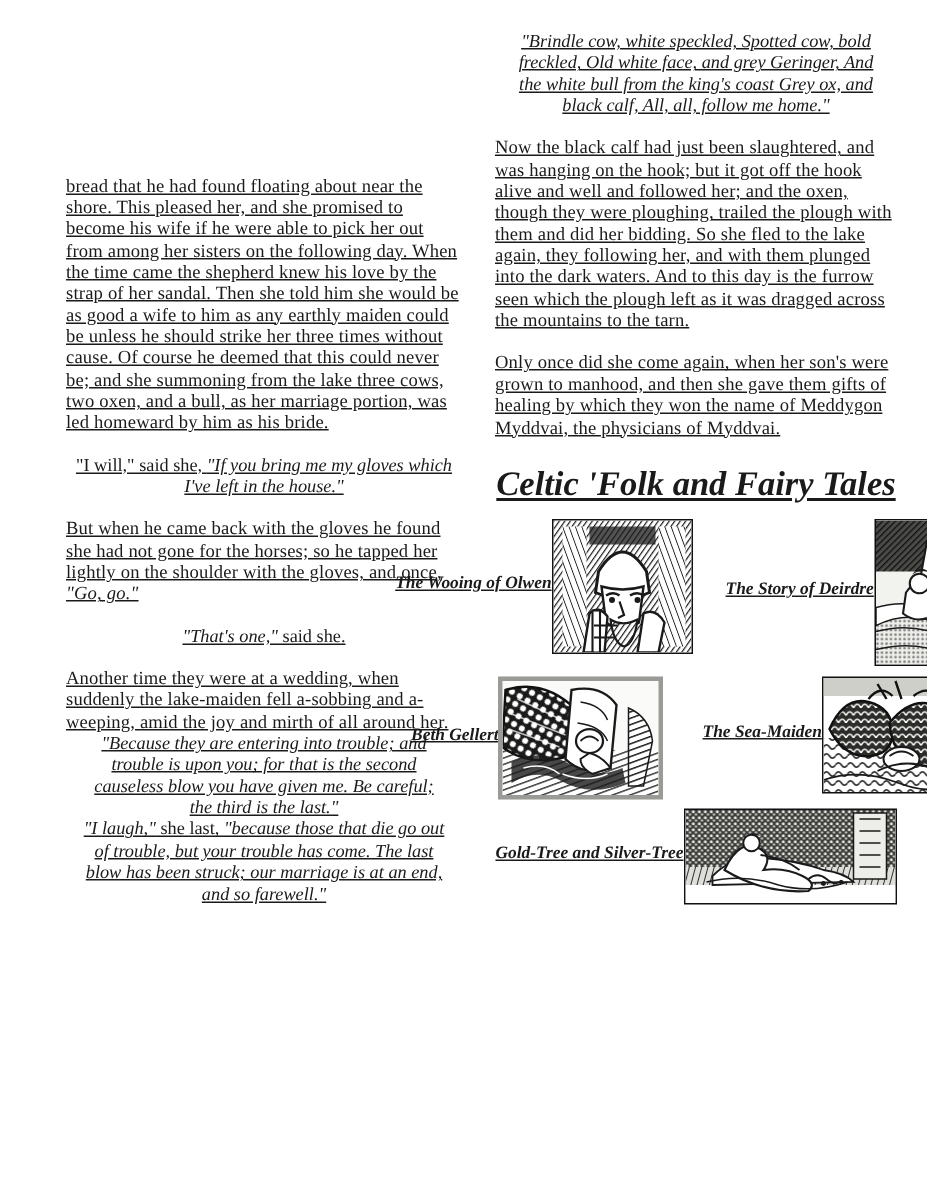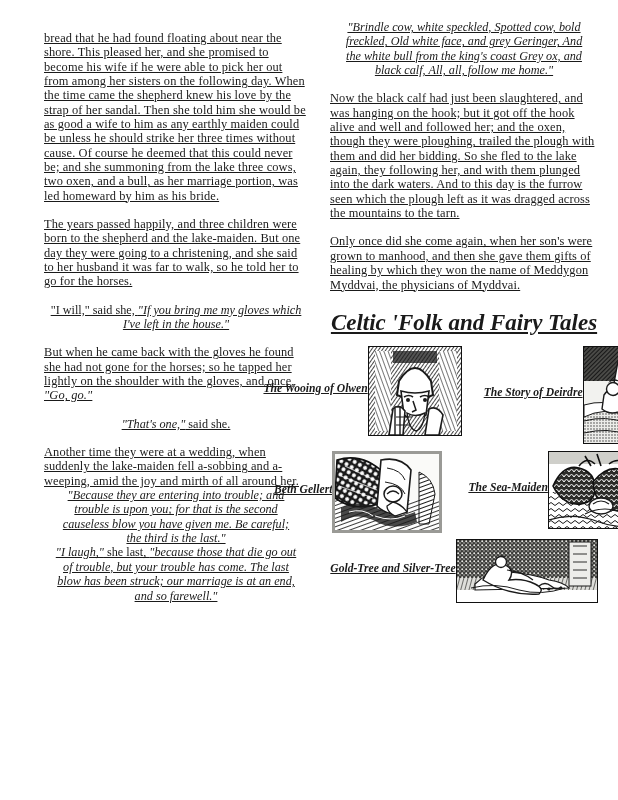--- a/index.html
+++ b/index.html
@@ -118,21 +118,20 @@
 </head>
 <body>
 
 <div class="page">
   <div class="columns">
 
     <div class="col left">
 
       <p class="body spacer-after">bread that he had found floating about near the shore. This pleased her, and she promised to become his wife if he were able to pick her out from among her sisters on the following day. When the time came the shepherd knew his love by the strap of her sandal. Then she told him she would be as good a wife to him as any earthly maiden could be unless he should strike her three times without cause. Of course he deemed that this could never be; and she summoning from the lake three cows, two oxen, and a bull, as her marriage portion, was led homeward by him as his bride.</p>
 
-      <p class="body spacer-after">The years passed happily, and three children were born to the shepherd and the lake-maiden. But one day they were going to a christening, and she said to her husband it was far to walk, so he told her to go for the horses.</p>
 
       <p class="verse-lead" style="margin-bottom:14px;"><span>"I will," said she, </span><em class="i">"If you bring me my gloves which I've left in the house."</em></p>
 
       <p class="body spacer-after"><span>But when he came back with the gloves he found she had not gone for the horses; so he tapped her lightly on the shoulder with the gloves, and once, </span><em class="i">"Go, go."</em></p>
 
       <p class="verse-lead" style="margin-bottom:14px;"><em class="i">"That's one,"</em><span> said she.</span></p>
 
       <p class="body">Another time they were at a wedding, when suddenly the lake-maiden fell a-sobbing and a-weeping, amid the joy and mirth of all around her.</p>
 
 

